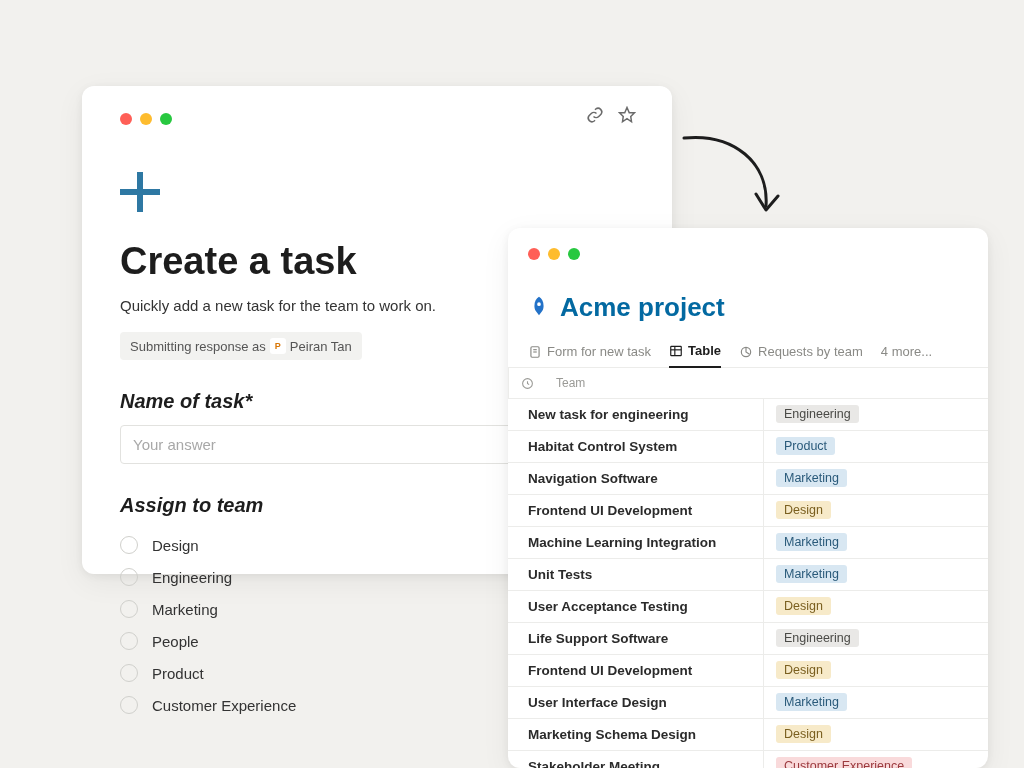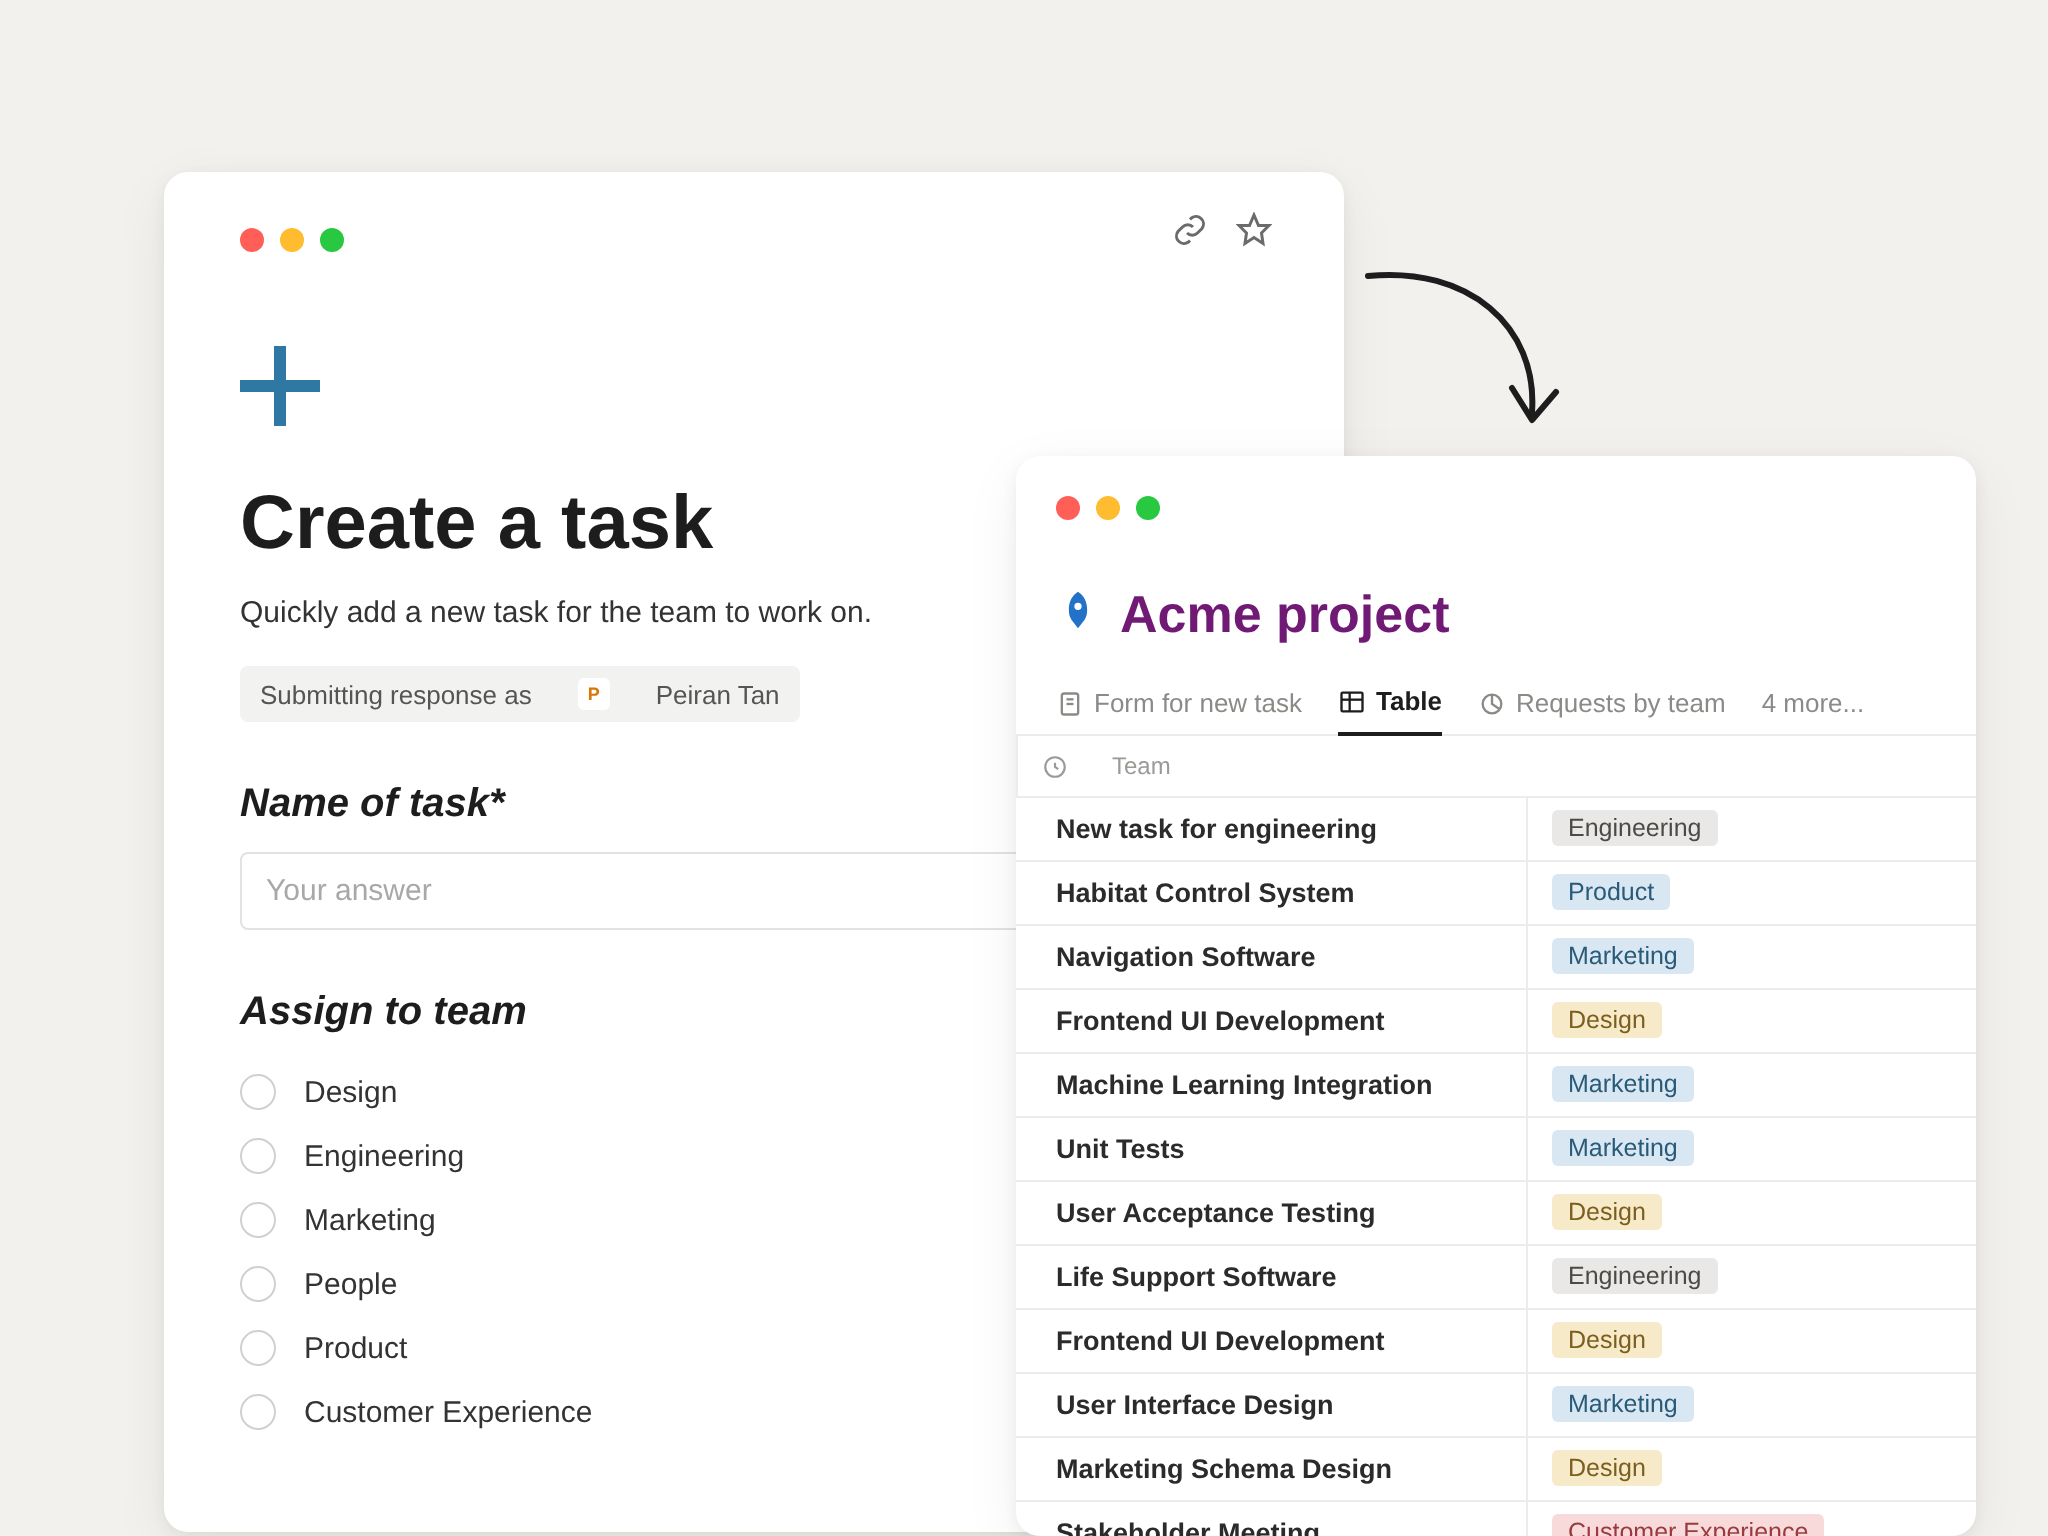--- a/index.html
+++ b/index.html
@@ -14,21 +14,21 @@
     .window {
       position: absolute;
       background: #fff;
       border-radius: 12px;
       box-shadow: 0 2px 8px rgba(0,0,0,0.06), 0 8px 30px rgba(0,0,0,0.06);
     }
     .window-left {
       left: 82px;
       top: 86px;
       width: 590px;
-      height: 680px;
+      height: 488px;
       padding: 20px 32px 0 38px;
     }
     .window-right {
       left: 508px;
       top: 228px;
       width: 480px;
       height: 540px;
       padding: 16px 0 0 0;
     }
     .traffic-lights {
@@ -75,21 +75,21 @@
       margin-bottom: 14px;
     }
     .page-subtitle {
       font-size: 15px;
       color: #333;
       margin-bottom: 18px;
     }
     .submitting-chip {
       display: inline-flex;
       align-items: center;
-      gap: 23px;
+      gap: 4px;
       background: #f2f2f0;
       color: #555;
       font-size: 13px;
       padding: 6px 10px;
       border-radius: 4px;
     }
     .avatar-badge {
       width: 16px; height: 16px;
       background: #fff;
       border-radius: 3px;
@@ -146,21 +146,21 @@
       margin-top: 32px;
       padding: 0 20px;
     }
     .rocket-icon {
       width: 22px; height: 22px;
       color: #2372c8;
     }
     .right-title {
       font-size: 26px;
       font-weight: 700;
-      color: #701a75;
+      color: #0369a1;
     }
     .view-tabs {
       display: flex;
       align-items: flex-end;
       gap: 18px;
       padding: 0 20px;
       margin-top: 14px;
       font-size: 13px;
       color: #8a8a86;
       border-bottom: 1px solid #ececea;

